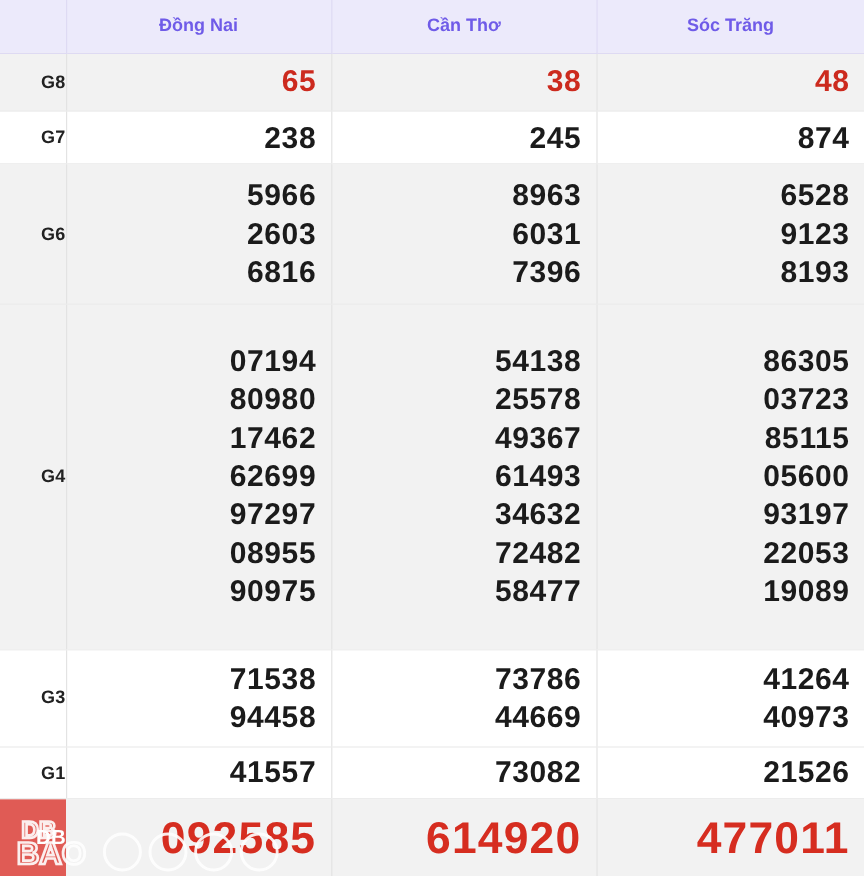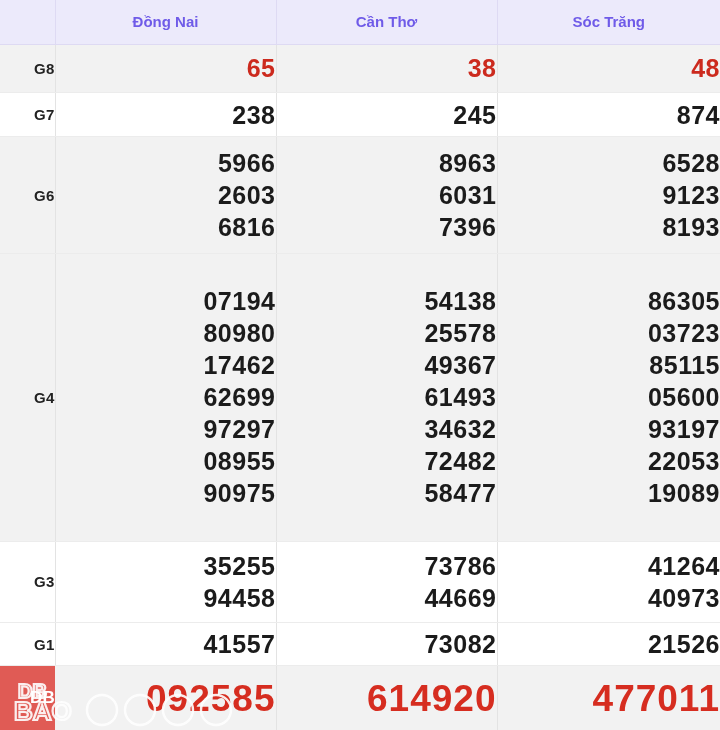--- a/index.html
+++ b/index.html
@@ -57,21 +57,21 @@
     color: #222222;
     letter-spacing: .2px;
   }
 
   td.num-cell {
     font-size: 25px;
     font-weight: bold;
     color: #1b1b1b;
     line-height: 1.28;
     letter-spacing: .5px;
-    padding: 3px 0;
+    padding: 3px 12px;
   }
 
   td.num-cell.accent,
   tbody tr.row-g8 td.num-cell {
     color: #CC2A1E;
   }
 
   
   tr.row-g8 td { height: 44px; }
   tr.row-g7 td { height: 40px; }
@@ -235,21 +235,21 @@
             <span>93197</span>
             <span>22053</span>
             <span>19089</span>
           </span>
         </td>
       </tr>
       <tr class="row-even row-g3">
         <td class="label-cell">G3</td>
         <td class="num-cell">
           <span class="num-stack">
-            <span>35255</span>
+            <span>71538</span>
             <span>94458</span>
           </span>
         </td>
         <td class="num-cell">
           <span class="num-stack">
             <span>73786</span>
             <span>44669</span>
           </span>
         </td>
         <td class="num-cell">

